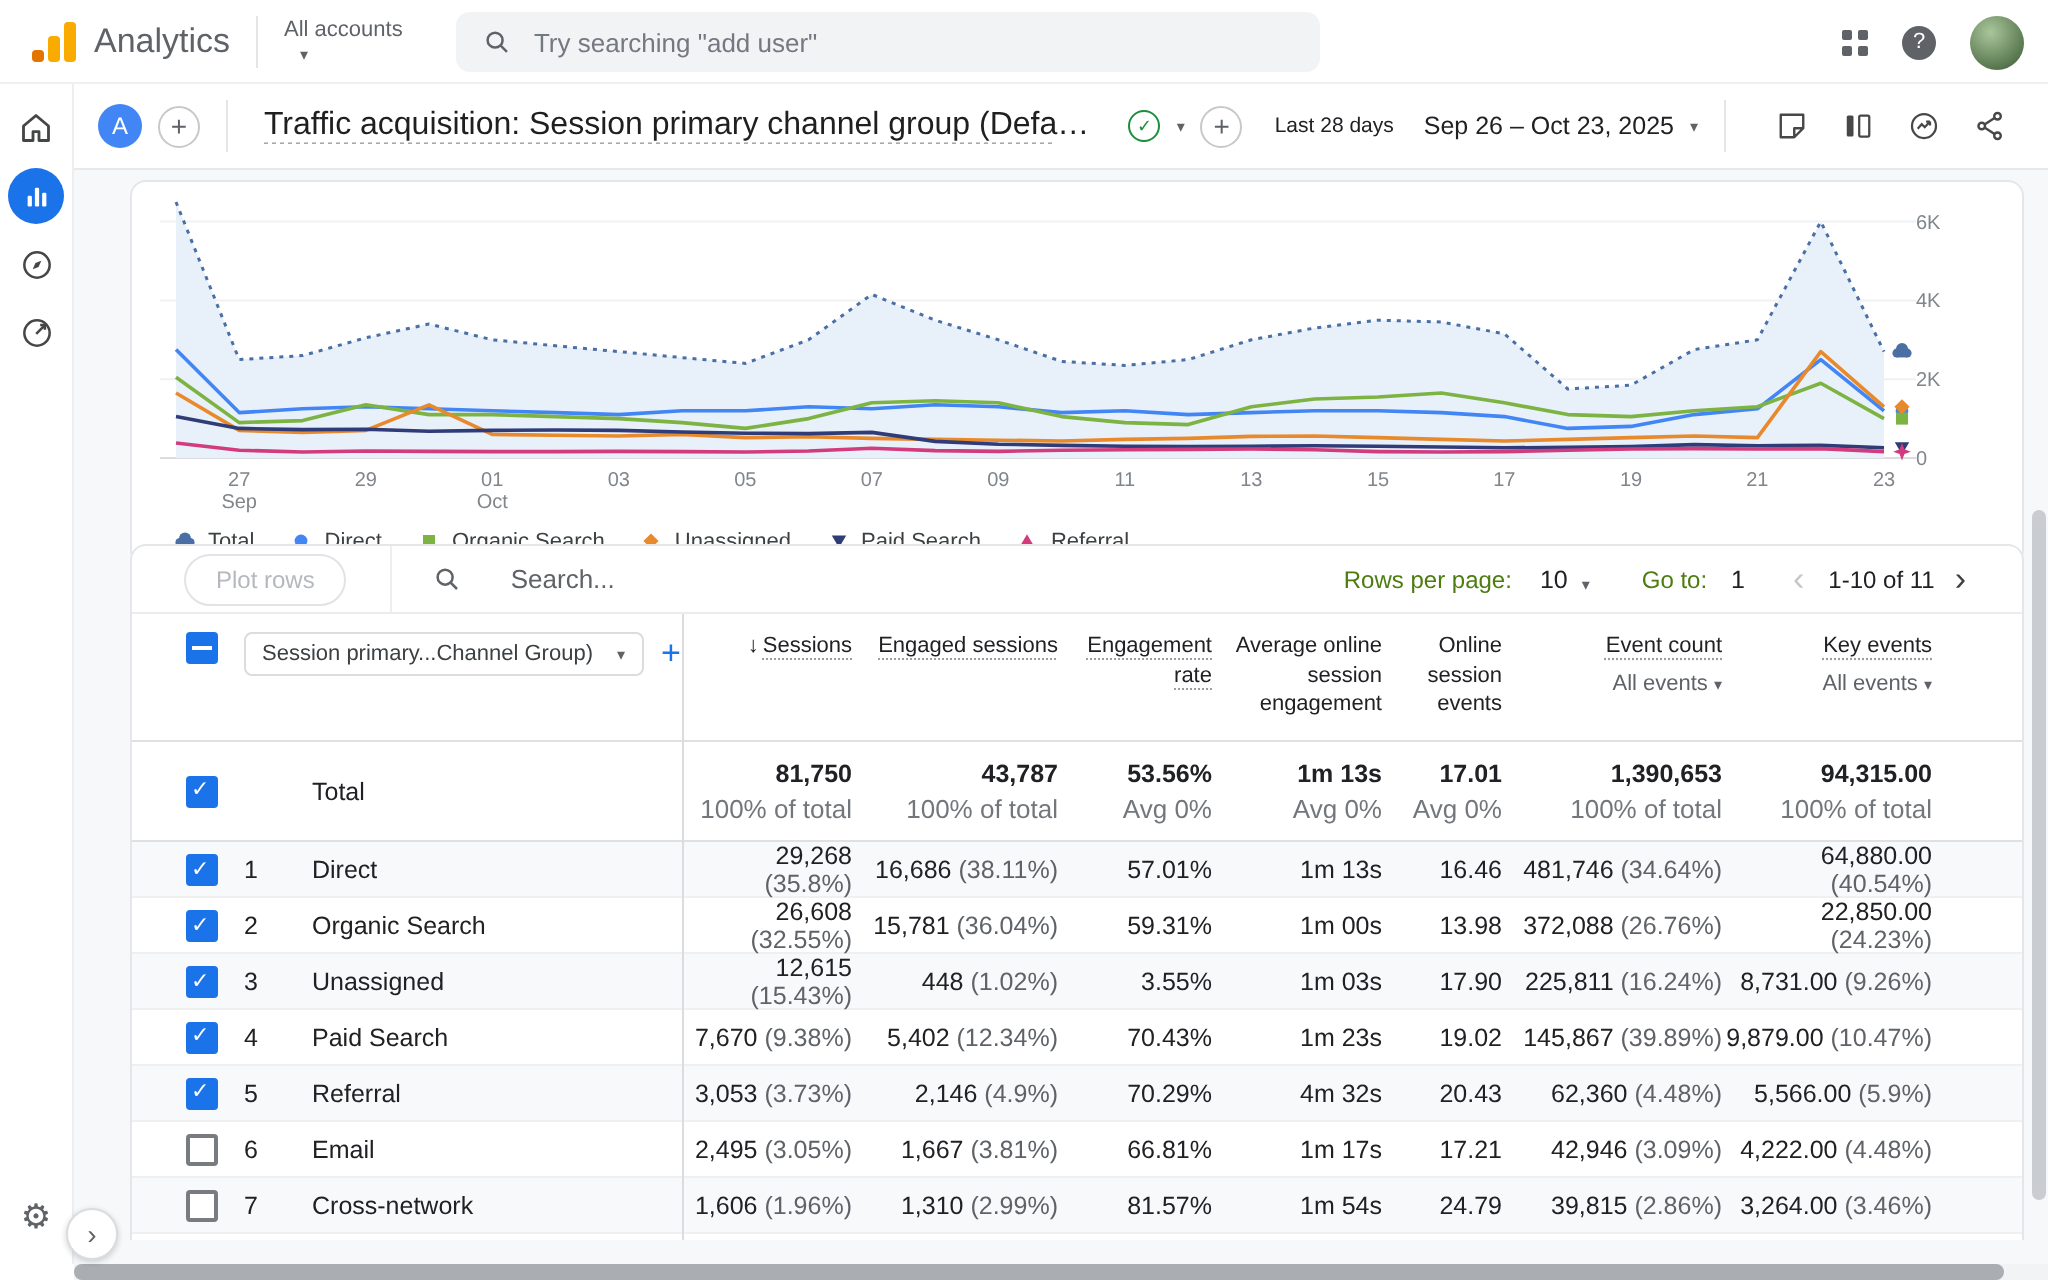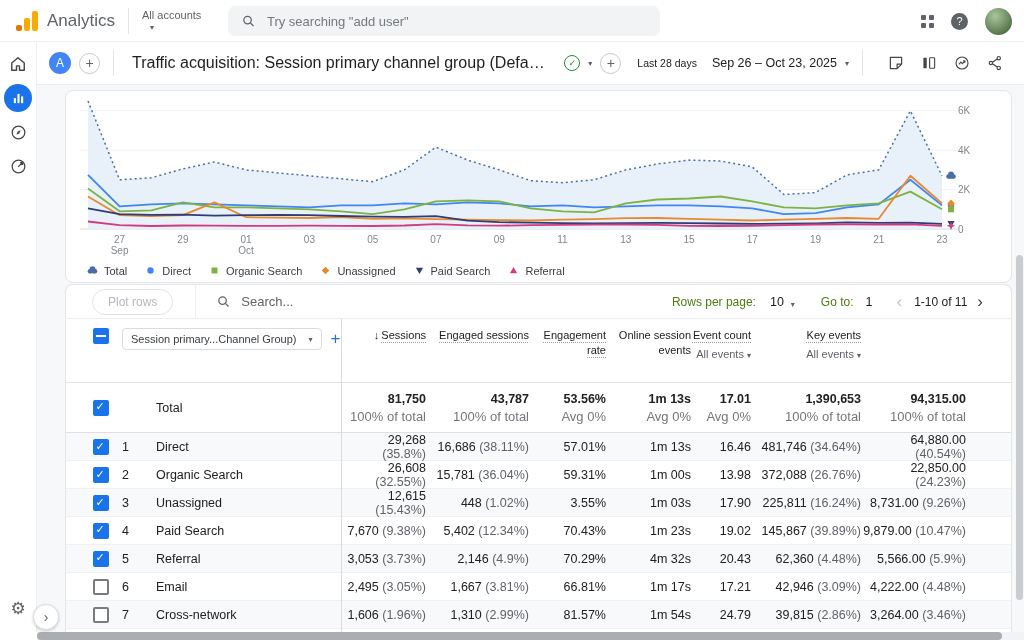--- a/index.html
+++ b/index.html
@@ -45,29 +45,29 @@
 .caret-g{font-size:8px;color:#5f6368}
 .tb-spacer{flex:1}
 .date-label{font-size:10.5px;font-weight:normal;color:#202124;margin-right:7px}
 .date-value{font-size:12.5px;color:#202124;cursor:pointer}
 .tb-icons{display:flex;align-items:center;gap:15px;margin-left:11px;overflow:hidden;flex:none;width:125px}
 .tb-icons>*{cursor:pointer;flex:none}
 
 
 .card{position:absolute;left:28px;width:947px;background:#fff;border:1px solid #e4e6e9;border-radius:8px}
 #chart-card{top:48px;height:193px}
-#table-card{top:242px;height:348px;border-radius:8px 8px 0 0;border-bottom:none;overflow:hidden}
+#table-card{top:230px;height:348px;border-radius:8px 8px 0 0;border-bottom:none;overflow:hidden}
 .legend{position:absolute;left:20px;bottom:5px;display:flex;gap:17px;align-items:center}
 .lg-item{display:flex;align-items:center;gap:5px;font-size:11px;color:#3c4043;cursor:pointer}
 
 
 .controls{height:34px;display:flex;align-items:center;border-bottom:1px solid #ececee}
 .plot-rows{margin-left:26px;border:1px solid #e1e3e6;background:#fff;border-radius:15px;padding:5px 15px;font-size:12px;color:#b5b8bc;font-family:inherit}
 .ctrl-div{width:1px;align-self:stretch;background:#eceef0;margin-left:22px}
-.tsearch{display:flex;align-items:flex-end;gap:10px;margin-left:20px;flex:1}
+.tsearch{display:flex;align-items:flex-end;gap:24px;margin-left:20px;flex:1}
 .tsearch input{border:none;outline:none;font-size:13px;color:#5f6368;font-family:inherit;width:240px;background:transparent}
 .tsearch input::placeholder{color:#5f6368;opacity:1}
 .pager{display:flex;align-items:center;margin-right:28px;font-size:12px;color:#202124}
 .pager .gray{color:#4d7c0f}
 .rpp-val{display:flex;align-items:flex-end;gap:7px;margin:0 26px 0 14px;font-size:12.5px;cursor:pointer}
 .goto-val{margin:0 24px 0 12px;font-size:12.5px;cursor:pointer}
 .chev{font-size:17px;line-height:1;cursor:pointer}
 .prev{color:#c4c7ca}
 .next{color:#3c4043;margin-left:10px}
 .range{margin-left:12px}
@@ -361,20 +361,23 @@
     <div class="cell mh">
           <div class="mlabel"><span class="sort-arrow">↓</span><span class="u">Sessions</span></div>
         </div>
         <div class="cell mh">
           <div class="mlabel"><span class="u">Engaged sessions</span></div>
         </div>
         <div class="cell mh">
           <div class="mlabel"><span class="u">Engagement rate</span></div>
         </div>
         <div class="cell mh">
+          <div class="mlabel"><span>Average online session engagement</span></div>
+        </div>
+        <div class="cell mh">
           <div class="mlabel"><span>Online session events</span></div>
         </div>
         <div class="cell mh">
           <div class="mlabel"><span class="u">Event count</span></div>
           <div class="fsub"><span>All events </span><span class="caret-g">▾</span></div>
         </div>
         <div class="cell mh">
           <div class="mlabel"><span class="u">Key events</span></div>
           <div class="fsub"><span>All events </span><span class="caret-g">▾</span></div>
         </div>

